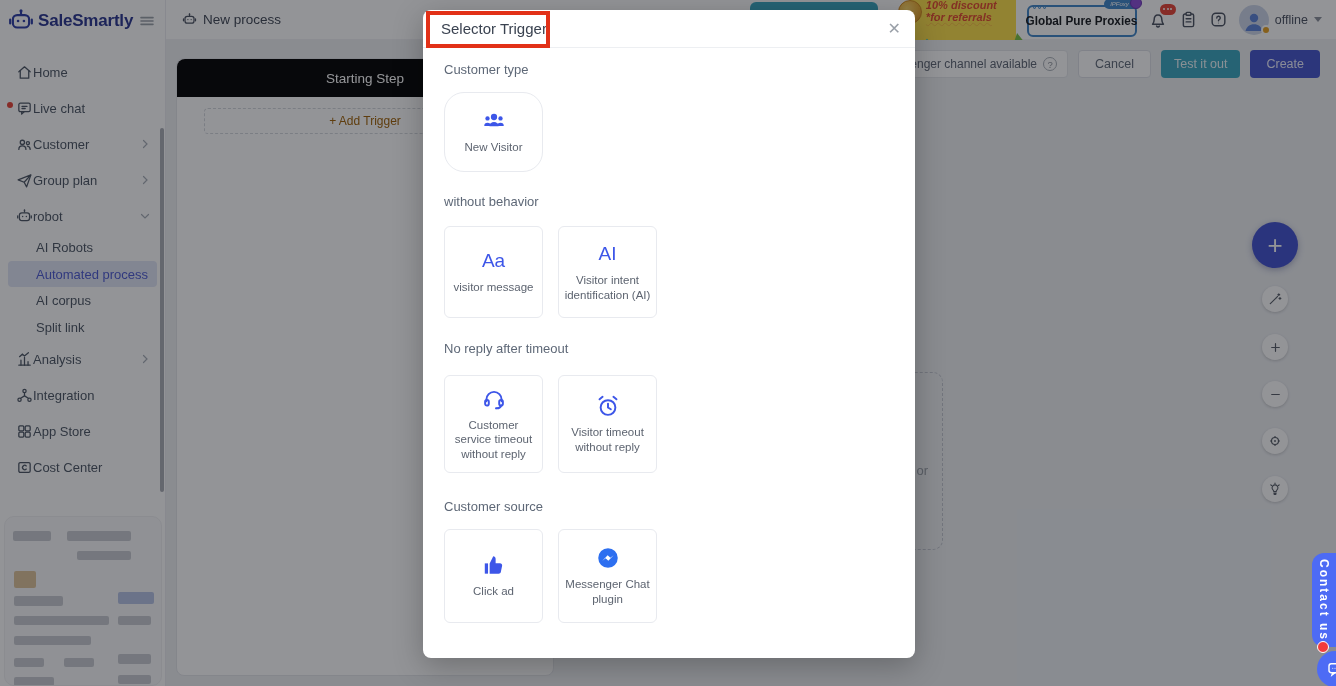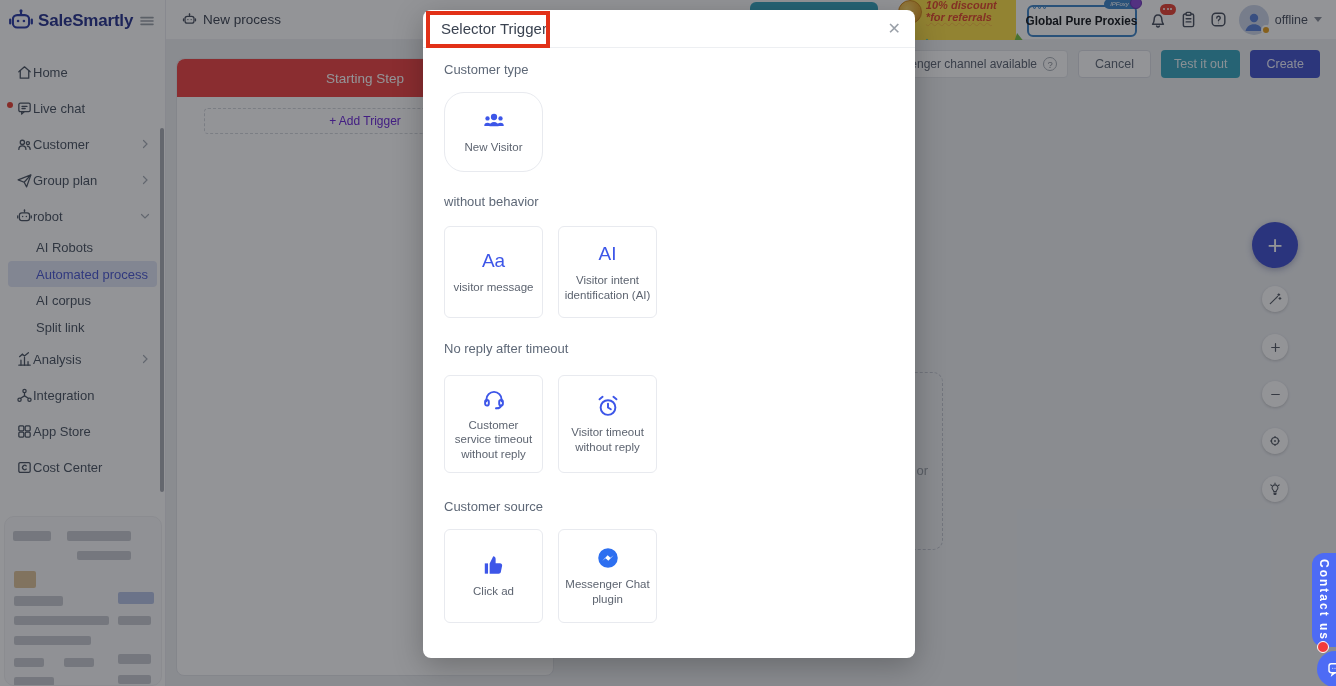--- a/index.html
+++ b/index.html
@@ -58,22 +58,22 @@
   .msgr-pill { display:flex; align-items:center; gap:6px; background:#fff; border:1px solid #e4e6ea; border-radius:4px; padding:0 10px; }
   .msgr-ic { width:16px; height:16px; border-radius:50%; background:linear-gradient(135deg,#2196f3,#a334fa 55%,#ff6968); position:relative; }
   .msgr-ic::after { content:""; position:absolute; left:4px; top:5px; width:8px; height:6px; background:#fff; clip-path:polygon(0 70%,40% 0,60% 45%,100% 10%,60% 100%,40% 55%); }
   .msgr-pill .t { font-size:12px; color:#5d6573; }
   .q-ic { width:14px; height:14px; border:1px solid #aab0b8; border-radius:50%; color:#8a9099; font-size:9.5px; display:flex; align-items:center; justify-content:center; }
   .btn { display:flex; align-items:center; justify-content:center; border-radius:4px; font-size:12.5px; padding:0 16px; cursor:pointer; border:none; }
   .btn.ghost { background:#fff; border:1px solid #dcdfe6; color:#606a78; }
   .btn.teal { background:#3aa7c0; color:#ecf7fa; padding:0 13px; }
   .btn.primary { background:#4454cc; color:#eceeff; }
   .step-card { position:absolute; left:10px; top:18px; width:378px; height:618px; background:#fff; border:1px solid #e4e6ea; border-radius:8px; }
-  .step-head { height:38px; background:#ef4444; border-radius:8px 8px 0 0; color:#fff; font-size:13.5px; display:flex; align-items:center; justify-content:center; }
-  .add-trigger { position:absolute; left:27px; right:27px; top:49px; height:26px; border:1px dashed #d4d7dd; border-radius:4px; color:#6d28d9; font-size:12px; display:flex; align-items:center; justify-content:center; cursor:pointer; }
+  .step-head { height:38px; background:#000000; border-radius:8px 8px 0 0; color:#fff; font-size:13.5px; display:flex; align-items:center; justify-content:center; }
+  .add-trigger { position:absolute; left:27px; right:27px; top:49px; height:26px; border:1px dashed #d4d7dd; border-radius:4px; color:#a16207; font-size:12px; display:flex; align-items:center; justify-content:center; cursor:pointer; }
   .dropzone { position:absolute; left:534px; top:332px; width:243px; height:178px; border:1px dashed #c3c7d0; border-radius:10px; }
   .dz-or { position:absolute; right:14px; top:90px; font-size:13px; color:#9aa0a8; }
   .fab { position:absolute; left:1086px; top:182px; width:46px; height:46px; border-radius:50%; background:#4150d0; color:#fff; display:flex; align-items:center; justify-content:center; font-size:26px; font-weight:300; cursor:pointer; box-shadow:0 2px 6px rgba(40,50,120,.35); }
   .mini { position:absolute; left:1096px; width:26px; height:26px; border-radius:50%; background:#fff; color:#565c66; display:flex; align-items:center; justify-content:center; box-shadow:0 1px 3px rgba(0,0,0,.18); cursor:pointer; font-size:15px; }
 
   
   .overlay { position:absolute; inset:0; background:rgba(15,18,25,.45); z-index:40; }
   .modal { position:absolute; left:423px; top:10px; width:492px; height:648px; background:#fff; border-radius:8px; z-index:50; box-shadow:0 8px 30px rgba(0,0,0,.25); }
   .m-head { position:relative; height:38px; border-bottom:1px solid #edeff2; }
   .m-title { line-height:38px; padding-left:18px; font-size:15px; color:#3a4250; font-weight:500; }

